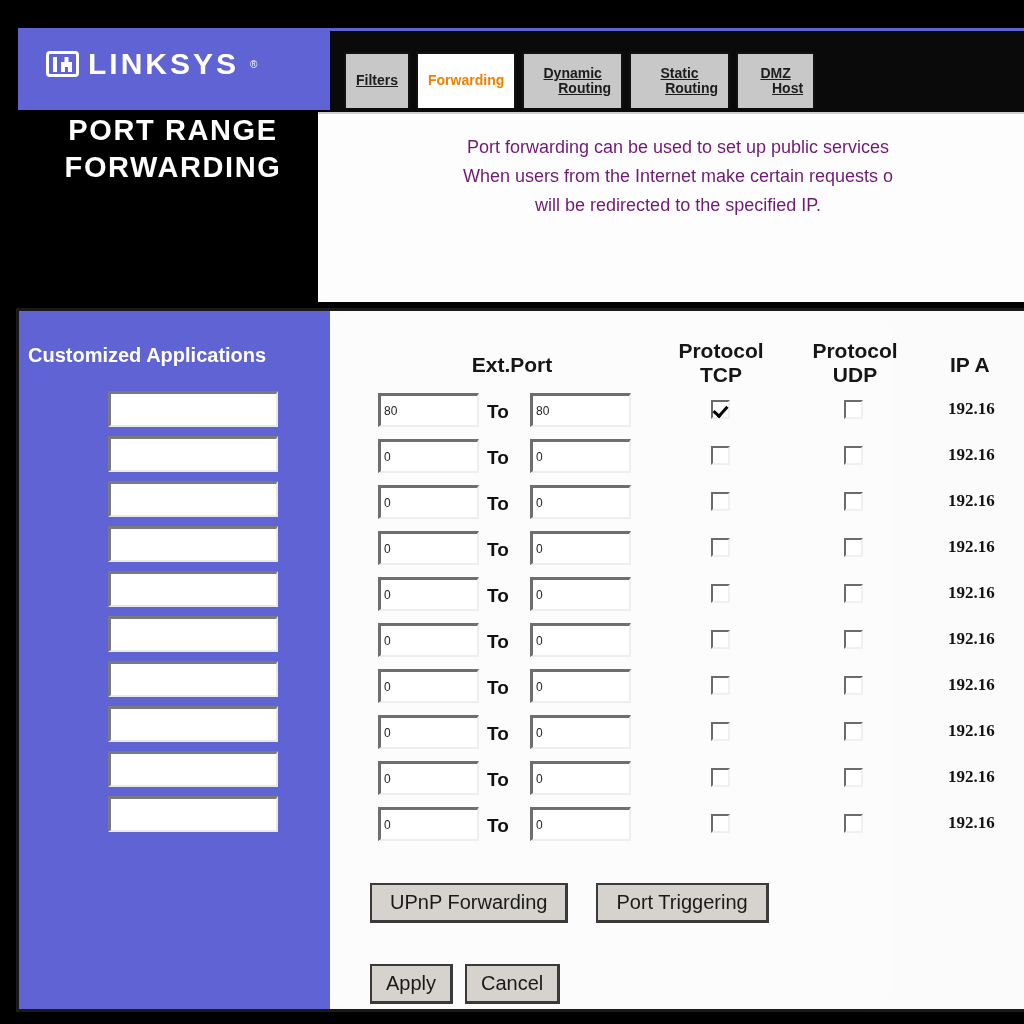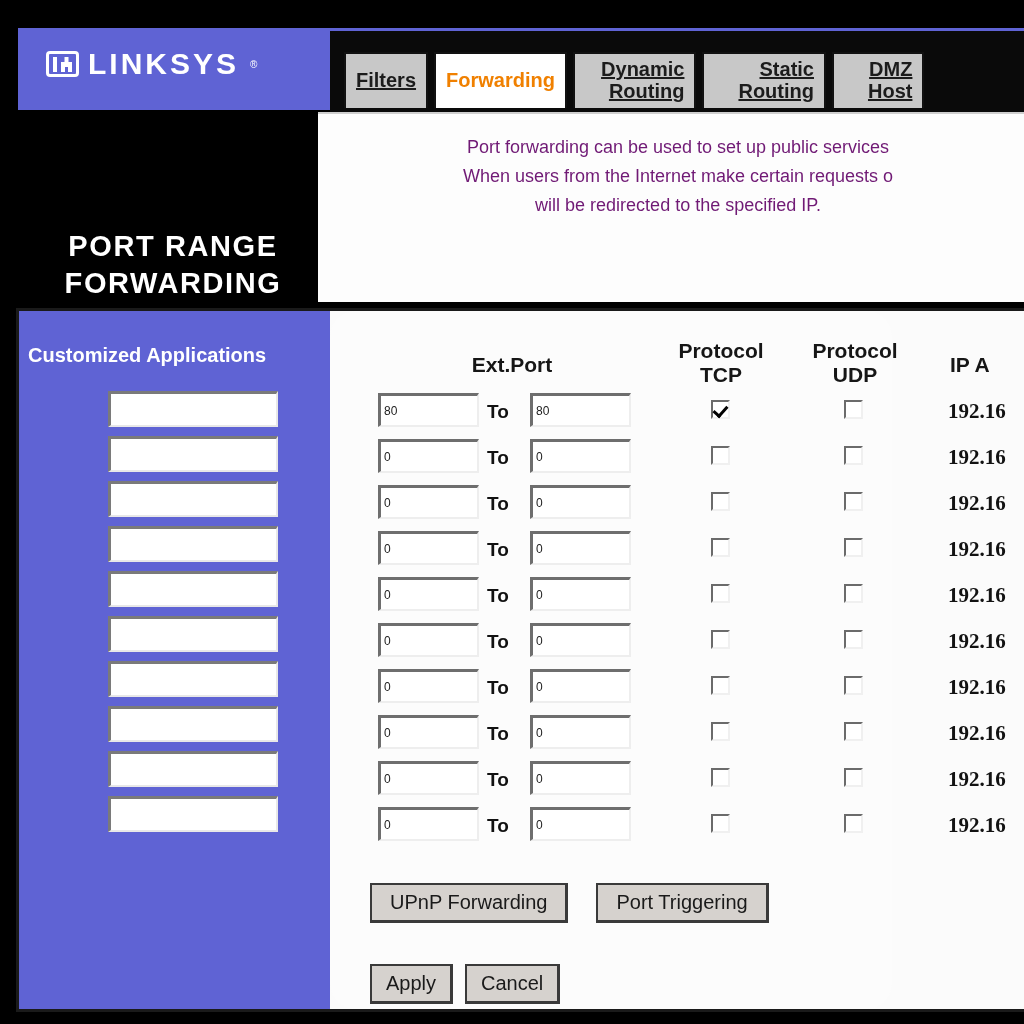--- a/index.html
+++ b/index.html
@@ -92,24 +92,24 @@
     gap: 6px;
     overflow: hidden;
   }
   .tab {
     background: #c8c8c8;
     border: 2px solid #111111;
     border-bottom: none;
     height: 56px;
     display: flex;
     flex-direction: column;
-    align-items: flex-end;
+    align-items: center;
     justify-content: center;
     padding: 2px 10px;
-    font-size: 20px;
+    font-size: 14px;
     font-weight: bold;
     color: #1c1c1c;
     line-height: 1.08;
     text-align: center;
     white-space: nowrap;
     flex: none;
   }
   .tab .tl { display: block; text-decoration: underline; }
   .tab .tl2 { display: block; text-decoration: underline; padding-left: 24px; }
   .tab.active {
@@ -121,21 +121,21 @@
   
   #title-block {
     position: absolute;
     left: 0; top: 112px;
     width: 318px; height: 190px;
     background: #000000;
     color: #ffffff;
     display: flex;
     flex-direction: column;
     align-items: center;
-    justify-content: flex-end;
+    justify-content: flex-start;
     padding-left: 28px;
   }
   .title-line {
     font-size: 29px;
     font-weight: bold;
     letter-spacing: 1.6px;
     line-height: 1.28;
     color: #ffffff;
     text-align: center;
   }
@@ -300,21 +300,21 @@
     width: 6px; height: 11px;
     border: solid #000000;
     border-width: 0 3px 3px 0;
     transform: rotate(42deg);
   }
   .cbx-tcp { left: 381px; }
   .cbx-udp { left: 514px; }
   .ipcell {
     position: absolute;
     left: 618px; top: 10px;
-    font-size: 21px;
+    font-size: 17px;
     font-weight: bold;
     color: #121212;
     white-space: nowrap;
     font-family: "Liberation Serif", serif;
   }
 
   
   #btn-row-1 {
     position: absolute;
     left: 40px; top: 572px;

